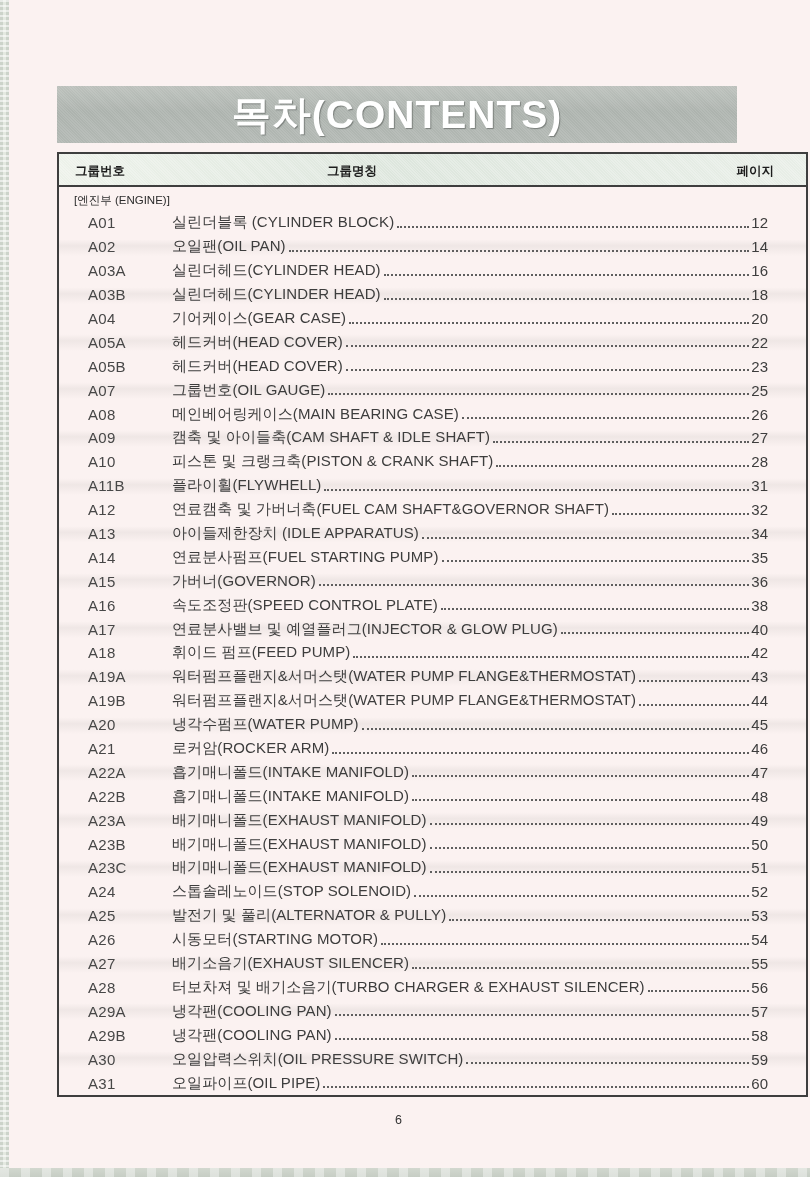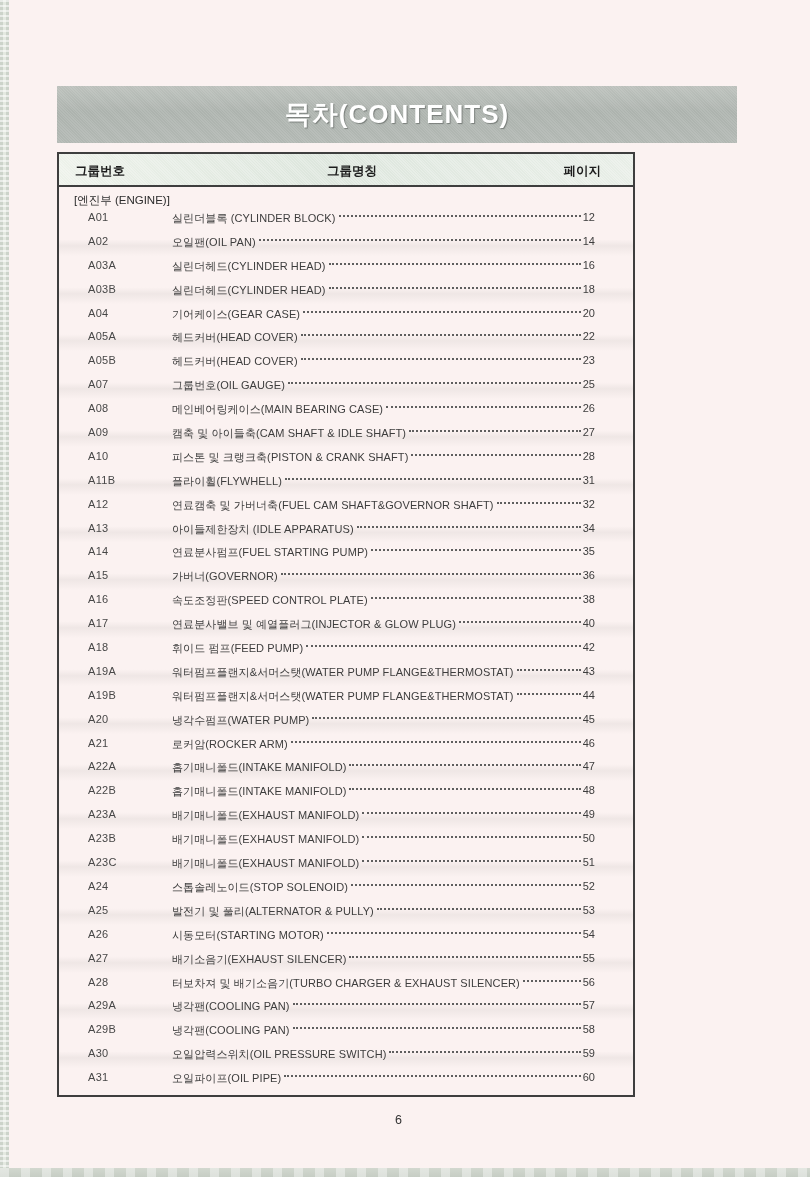--- a/index.html
+++ b/index.html
@@ -27,27 +27,27 @@
 
   
   .banner {
     position:absolute; left:57px; top:86px; width:680px; height:57px;
     background:
       repeating-linear-gradient(45deg, rgba(255,255,255,.10) 0 1px, rgba(0,0,0,0) 1px 2px),
       linear-gradient(180deg, #bcc1bc 0%, #adb3ae 45%, #b2b8b3 100%);
     display:flex; align-items:center; justify-content:center;
   }
   .banner-title {
-    color:#ffffff; font-size:26px; font-weight:bold; letter-spacing:1px;
+    color:#ffffff; font-size:39px; font-weight:bold; letter-spacing:1px;
     text-shadow:1px 1px 1px rgba(90,95,92,.65);
   }
 
   
   .toc-table {
-    position:absolute; left:57px; top:152px; width:578px; height:945px;
+    position:absolute; left:57px; top:152px; width:751px; height:945px;
     border:2px solid #3e3e3e; background:transparent;
     display:flex; flex-direction:column;
   }
   .toc-header {
     position:relative; height:33px; flex:0 0 33px;
     border-bottom:2px solid #3e3e3e;
     background:
       repeating-linear-gradient(45deg, rgba(255,255,255,.25) 0 1px, rgba(0,0,0,0) 1px 2px),
       linear-gradient(90deg, #edf2ea 0%, #dde6dd 45%, #e8eee7 100%);
     font-size:12.5px; font-weight:bold; color:#1c1c1c;
@@ -57,22 +57,22 @@
   .th-group-name { left:268px;text-align:center; }
   .th-page { right:32px; }
 
   .toc-section {
     flex:0 0 24px; height:24px; line-height:26px;
     padding-left:15px; font-size:11.5px; color:#2c2c2c;
   }
 
   .toc-rows { flex:1 1 auto; display:flex; flex-direction:column; }
   .toc-row {
-    flex:1 1 0; display:flex; 
-    padding-right:38px; font-size:11px; color:#3d3d3d;
+    flex:1 1 0; display:flex; align-items:center;
+    padding-right:38px; font-size:15px; color:#3d3d3d;
   }
   .toc-row:nth-child(even) {
     background:linear-gradient(180deg, rgba(0,0,0,0) 18%, rgba(166,162,158,.14) 45%, rgba(0,0,0,0) 88%);
   }
   .toc-code { flex:0 0 113px; padding-left:29px; color:#474747; letter-spacing:.3px; }
   .toc-title { white-space:nowrap; letter-spacing:.1px; }
   .toc-leader {
     flex:1 1 auto; height:1px; margin:0 2px 0 3px;
     border-bottom:2px dotted #5e5e5e;
     transform:translateY(4px);

